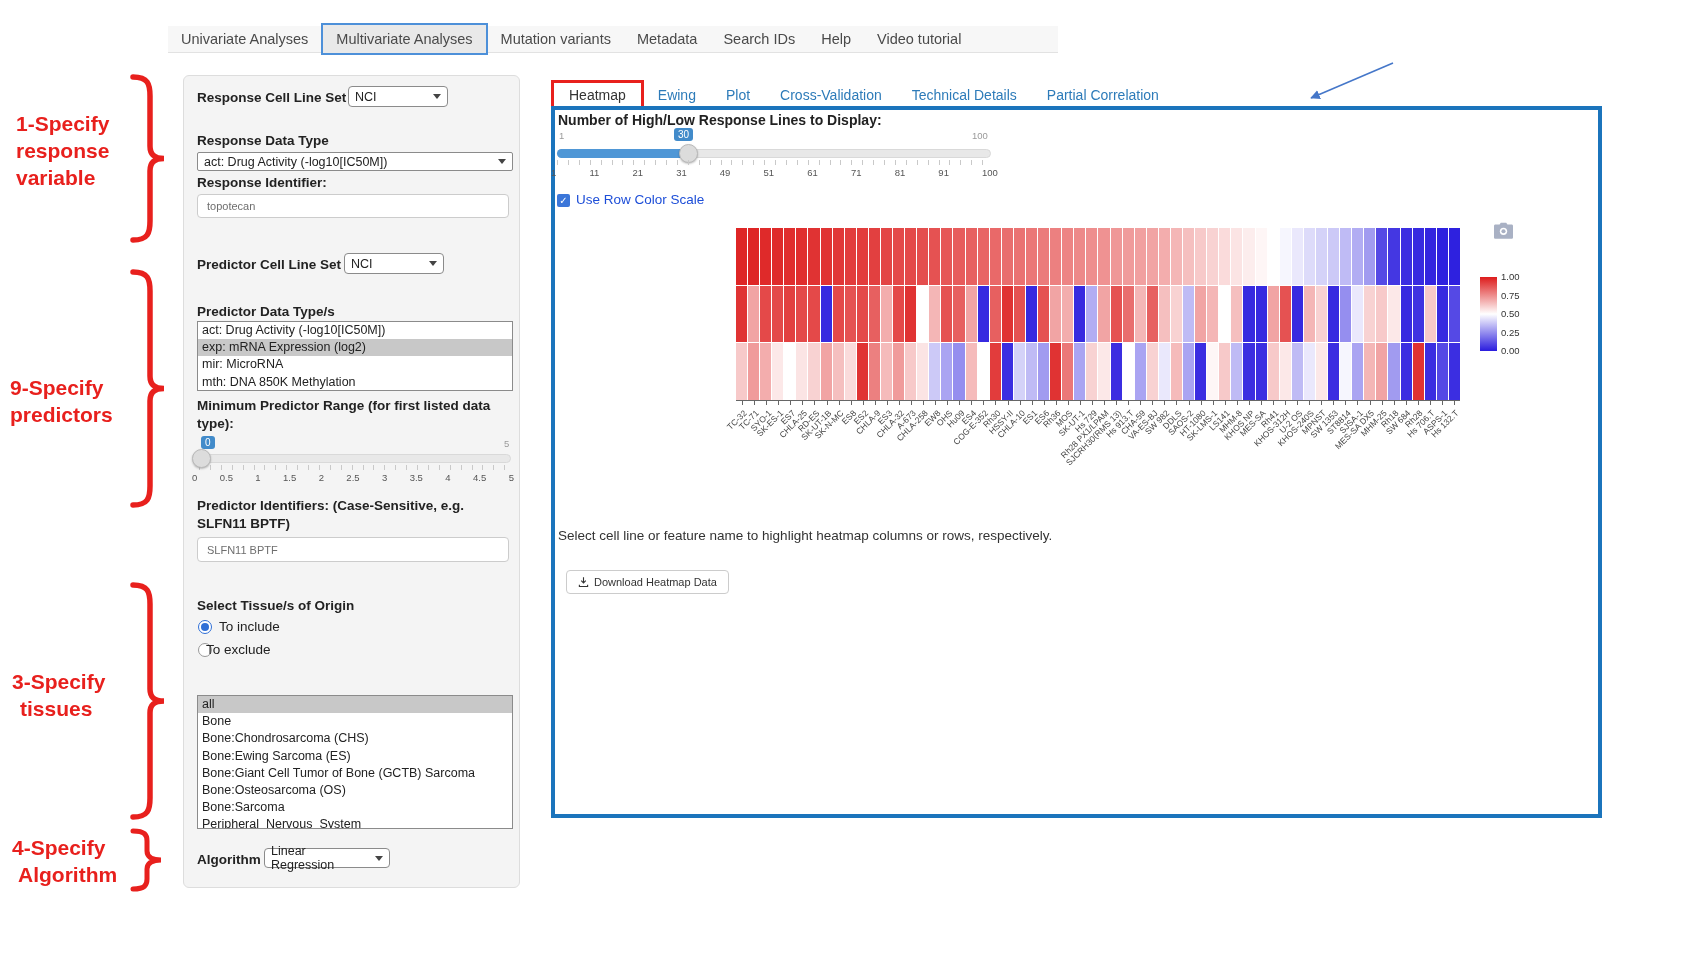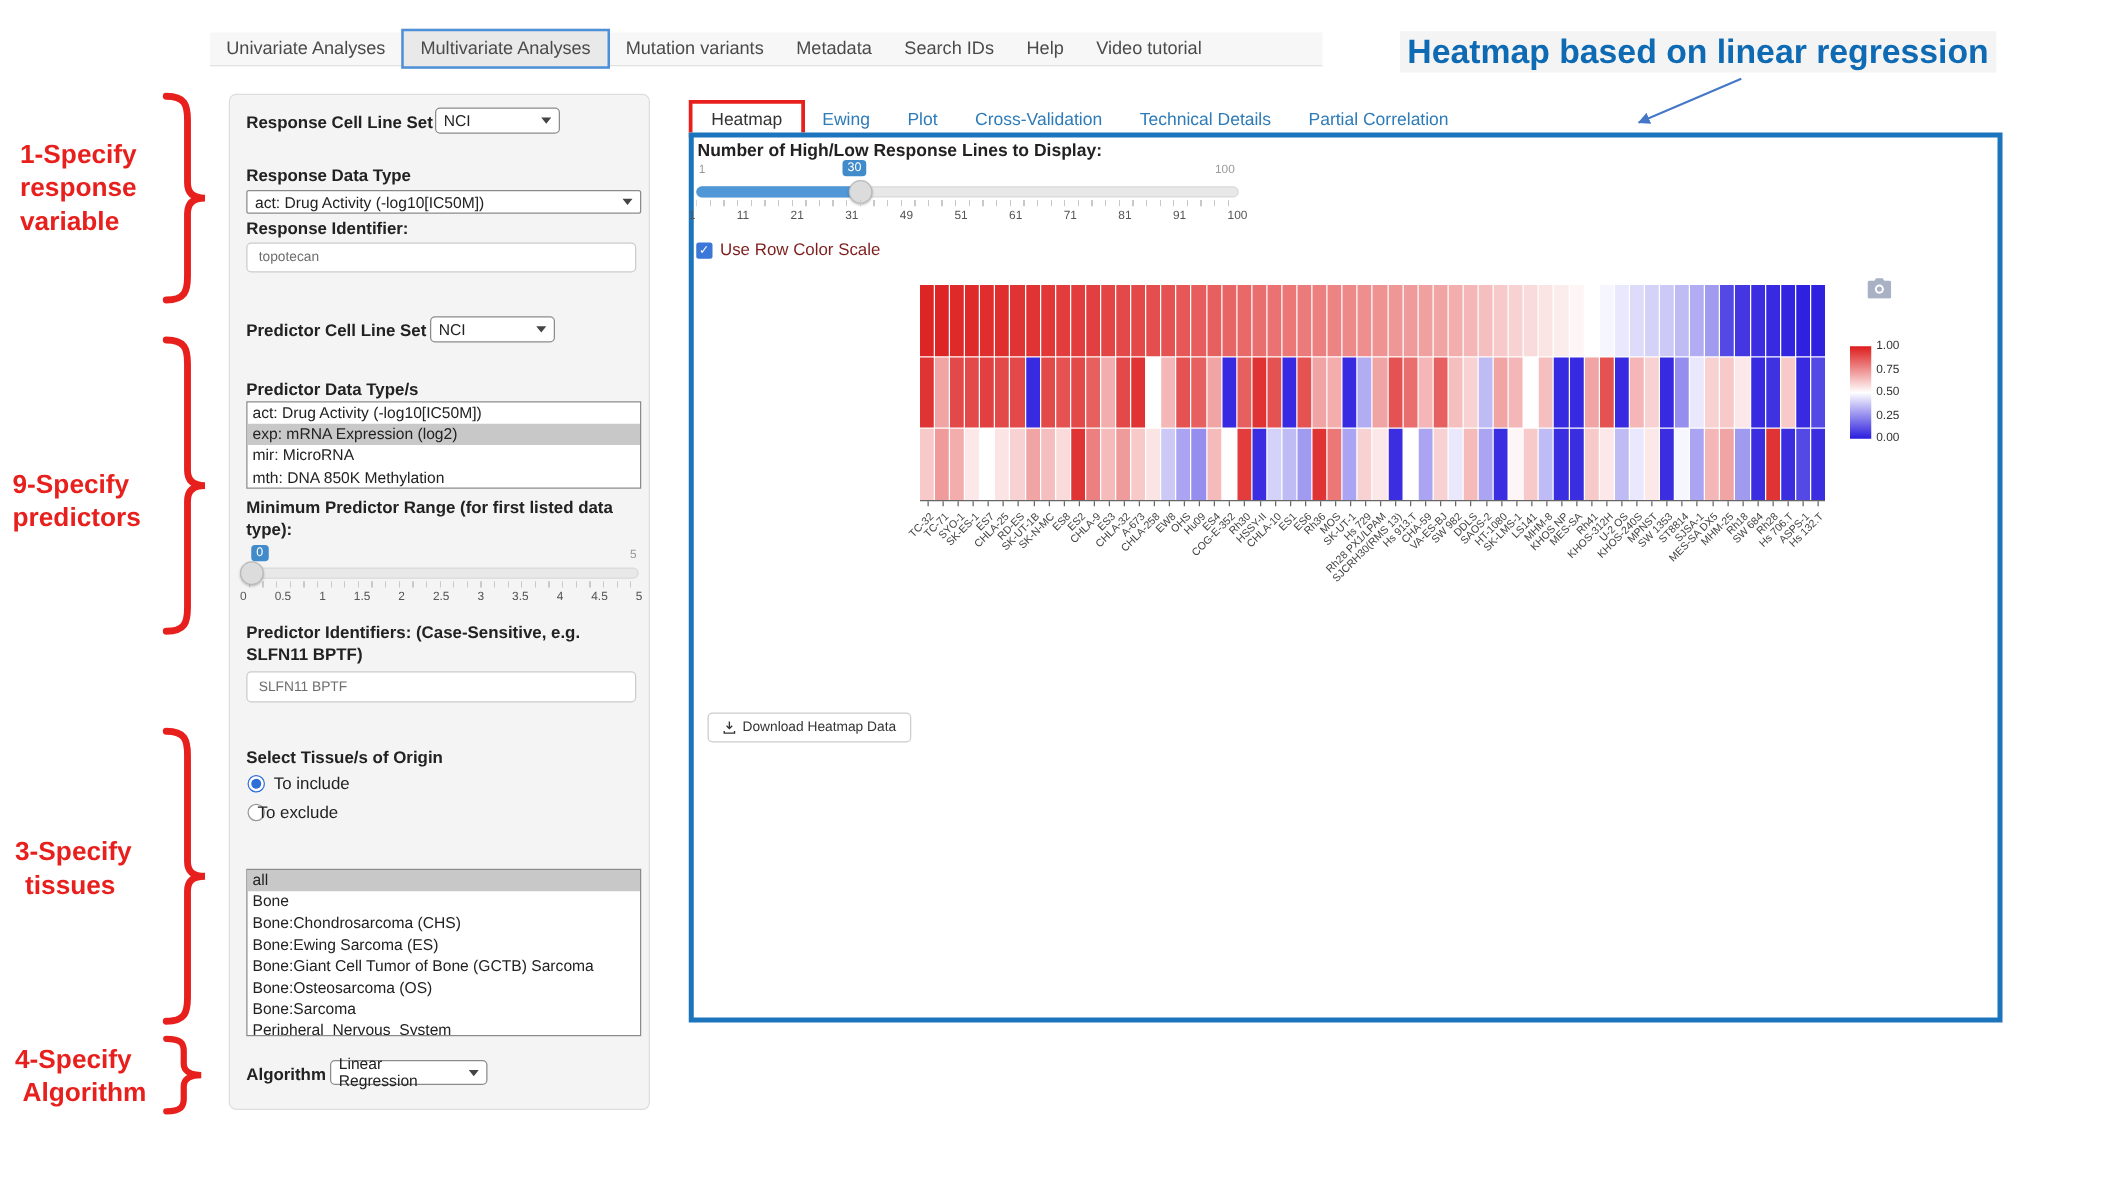--- a/index.html
+++ b/index.html
@@ -50,21 +50,21 @@
 
   
   .main-tabs { left:551px; top:80px; display:flex; align-items:center; }
   .main-tab { font-size:14px; color:#2d7bb9; margin-right:30px; white-space:nowrap; }
   .main-tab.active { color:#333; border:3px solid #e8201d; padding:4px 15px; margin-right:14px; }
   .mainpanel { left:551px; top:106px; width:1051px; height:712px; border:4px solid #1b74bc; background:#fff; }
   .hm-header { left:558px; top:112px; font-size:14px; font-weight:bold; color:#222; }
   .cbx { position:absolute; width:13px; height:13px; background:#3b76d9; border-radius:2px; color:#fff;
          font-size:10px; line-height:13px; text-align:center; }
   .cbx::after { content:"✓"; }
-  .cbx-label { position:absolute; font-size:13.5px; color:#7f1d1d; }
+  .cbx-label { position:absolute; font-size:13.5px; color:#1d4ed8; }
 
   
   #hm-rowlabels { left:540px; top:228px; width:190px; height:172px; display:flex; flex-direction:column; }
   .hm-rowlabel { flex:1; display:flex; align-items:center; justify-content:flex-end;
                  font-size:13px; color:#333; white-space:nowrap; }
   .hm-rowlabel::after { content:""; width:4px; height:1px; background:#555; margin-left:3px; }
   #hm-rows { left:736px; top:228px; width:724px; height:172px; display:grid;
              grid-template-rows:repeat(3,1fr); gap:1px; }
   .hm-row { display:grid; grid-template-columns:repeat(60,1fr); gap:1px; }
   .hm-cell { width:100%; height:100%; }
@@ -111,21 +111,20 @@
   <svg class="abs" style="left:128px; top:267px;" width="40" height="243">
     <path class="brace" d="M5,5 C20,5 22,12 22,24 L22,109 C22,117 26,121.5 36,121.5 C26,121.5 22,126 22,134 L22,219 C22,231 20,238 5,238"></path>
   </svg>
   <svg class="abs" style="left:128px; top:580px;" width="40" height="242">
     <path class="brace" d="M5,5 C20,5 22,12 22,24 L22,109 C22,117 26,121 36,121 C26,121 22,125 22,133 L22,218 C22,230 20,237 5,237"></path>
   </svg>
   <svg class="abs" style="left:128px; top:827px;" width="40" height="66">
     <path class="brace" style="stroke-width:5" d="M5,4 C17,4 19,8 19,14 L19,24 C19,29 23,33 33,33 C23,33 19,37 19,42 L19,52 C19,58 17,62 5,62"></path>
   </svg>
 
-  <div class="abs blue-title">Heatmap based on linear regression</div>
   <svg class="abs" style="left:1295px; top:58px;" width="110" height="50">
     <defs>
       <marker id="ah" markerWidth="8" markerHeight="8" refX="5.5" refY="3" orient="auto">
         <path d="M0,0 L6,3 L0,6 z" fill="#4577c9"></path>
       </marker>
     </defs>
     <line x1="98" y1="5" x2="16" y2="40" stroke="#4577c9" stroke-width="1.6" marker-end="url(#ah)"></line>
   </svg>
 
   <div class="abs topnav">
@@ -691,20 +690,21 @@
 
   <div class="abs" id="colorbar"></div>
   <div class="abs" id="cb-ticks">
       <span>1.00</span>
       <span>0.75</span>
       <span>0.50</span>
       <span>0.25</span>
       <span>0.00</span>
     </div>
 
+  <div class="abs hm-note">Select cell line or feature name to highlight heatmap columns or rows, respectively.</div>
   <div class="abs dl-btn">
     <svg width="11" height="12" viewBox="0 0 16 16">
       <path d="M8 1v8 M4.7 6l3.3 3.3L11.3 6" stroke="#333" fill="none" stroke-width="1.6"></path>
       <path d="M2 12v2.5h12V12" stroke="#333" fill="none" stroke-width="1.6"></path>
     </svg>
     <span>Download Heatmap Data</span>
   </div>
 
 </div>
 

